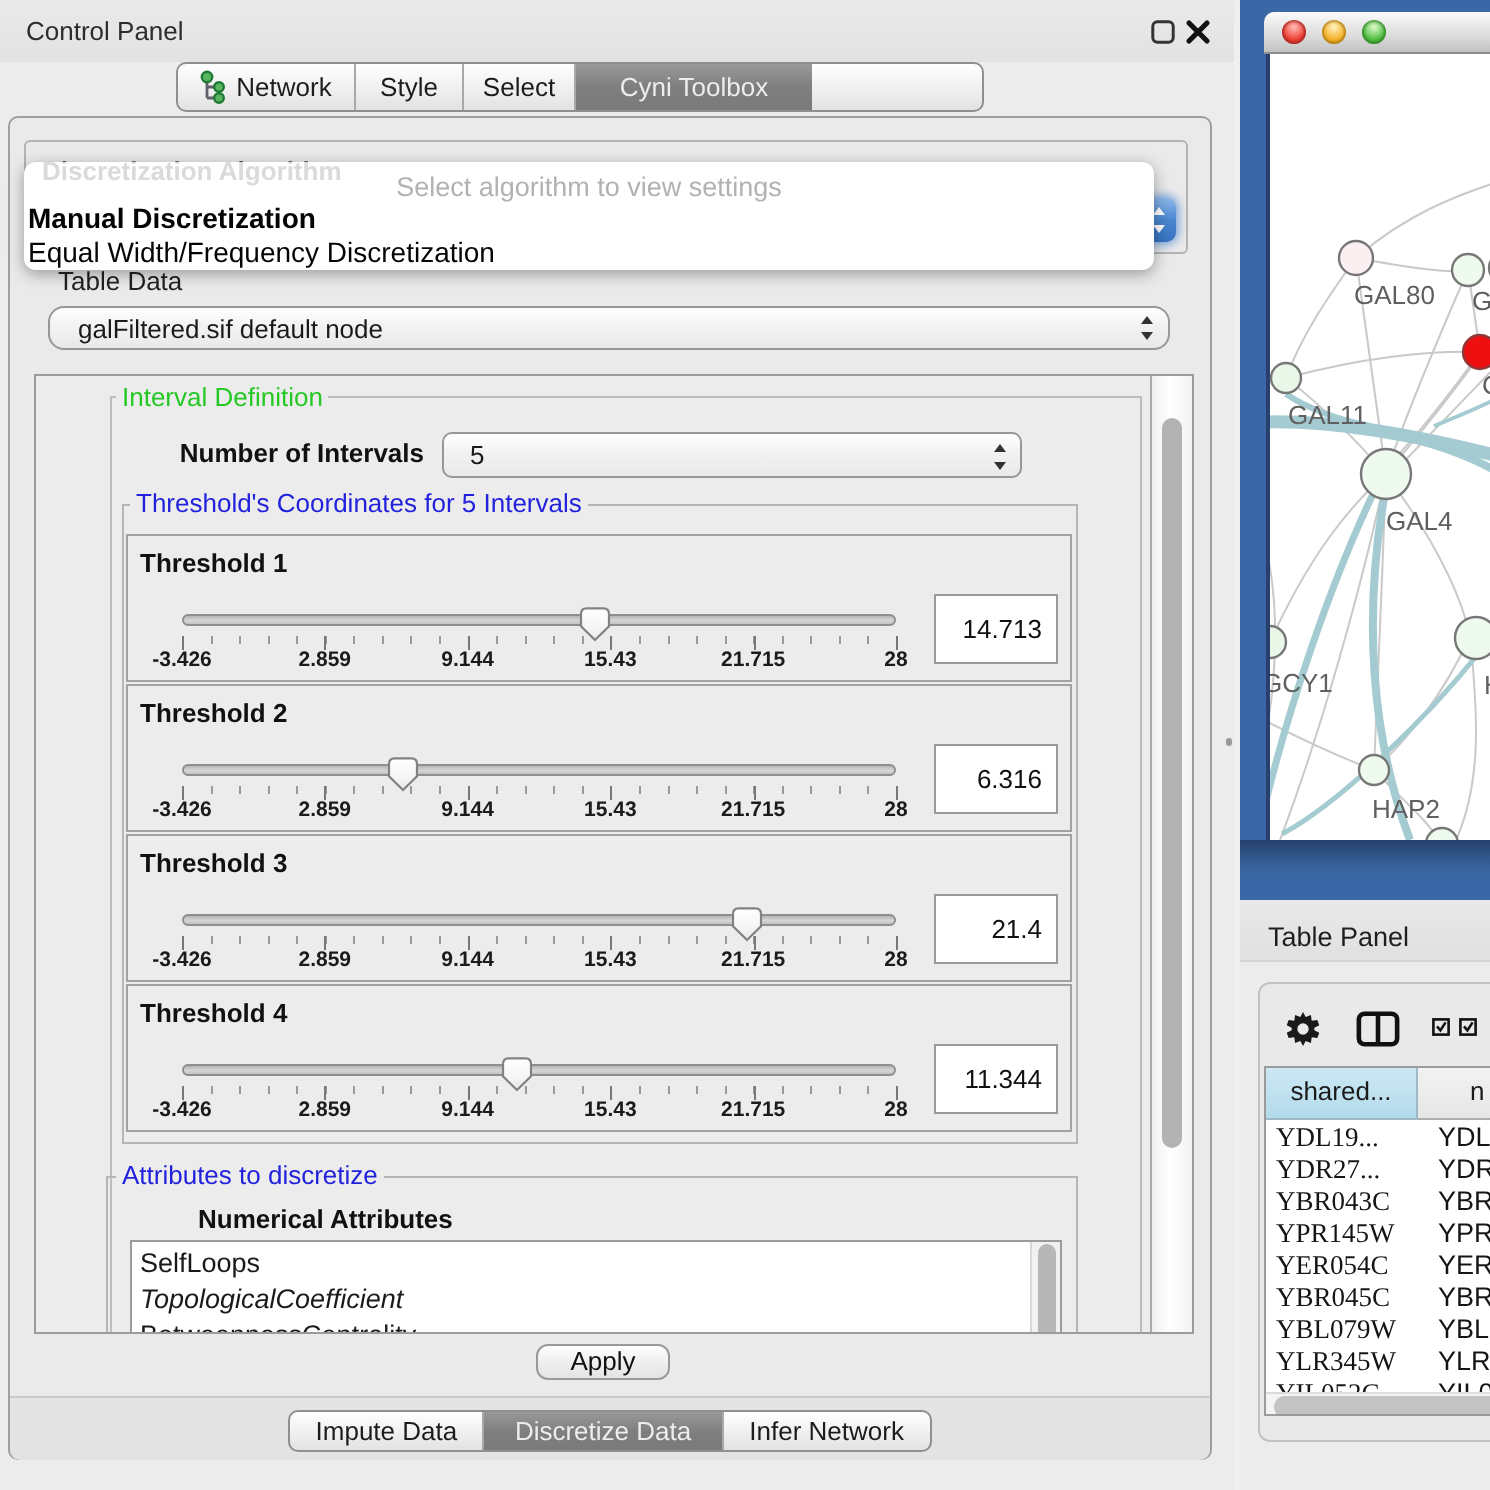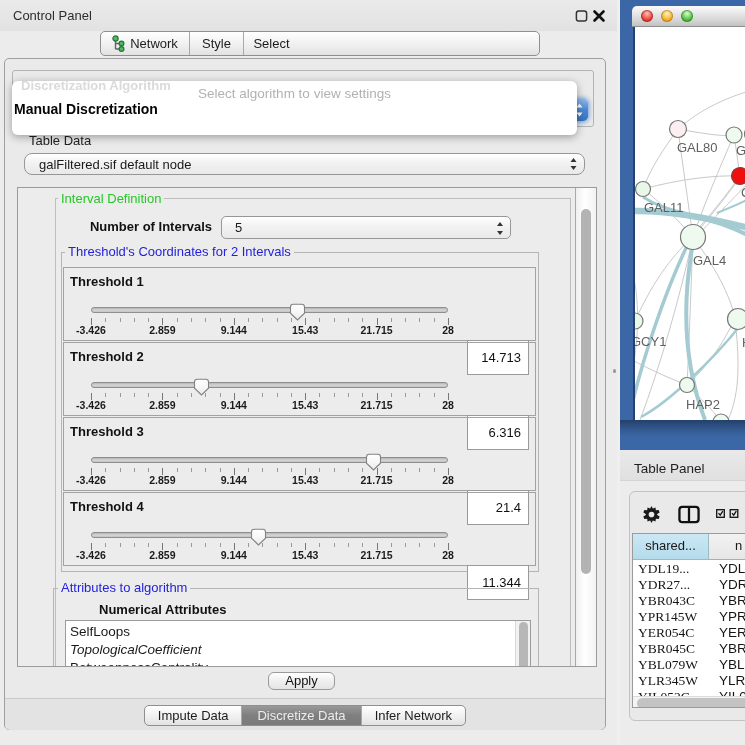--- a/index.html
+++ b/index.html
@@ -13,21 +13,21 @@
   .seg .s{display:flex;align-items:center;justify-content:center;font-size:13px;color:#1c1c1c;
        border-right:1px solid #a9a9a9;white-space:nowrap;}
   .seg .s:last-child{border-right:none;}
   .seg .sel{background:linear-gradient(#999999,#7f7f7f 50%,#7a7a7a);color:#ededed;}
   .grouplbl{position:absolute;font-size:13px;background:#ececec;padding:0 3px;line-height:14px;}
   .tbox{position:absolute;border:1px solid #a2a2a2;box-sizing:border-box;}
   .thlabel{position:absolute;left:6px;top:6px;font-weight:bold;font-size:13px;color:#111;}
   .track{position:absolute;height:6px;border-radius:3px;border:1px solid #8e8e8e;box-sizing:border-box;
          background:linear-gradient(#b5b5b5,#d6d6d6 55%,#c2c2c2);}
   .vbox{position:absolute;border:1px solid #9a9a9a;background:#ffffff;box-sizing:border-box;
-        font-size:13px;color:#111;text-align:right;display:flex;align-items:center;justify-content:flex-end;margin-top:43px;}
+        font-size:13px;color:#111;text-align:right;display:flex;align-items:center;justify-content:flex-end;}
   .ticklbl{position:absolute;font-size:10.5px;font-weight:bold;color:#1b1b1b;transform:translateX(-50%);white-space:nowrap;}
   .majort{position:absolute;width:1px;height:7px;background:#777;}
   .minor{position:absolute;height:4px;
          background:repeating-linear-gradient(90deg,#999 0px,#999 1px,transparent 1px,transparent 14.28px);}
   .thumb{position:absolute;width:17px;height:18px;}
   .rowtxt{font-size:13.5px;color:#1a1a1a;}
 </style>
 </head>
 <body>
 
@@ -36,30 +36,31 @@
   <div class="abs" style="left:0;top:0;width:617px;height:31px;background:linear-gradient(#eaeaea,#e2e2e2);">
     <div class="abs" style="left:13px;top:8px;font-size:13px;color:#2c2c2c;">Control Panel</div>
     <svg class="abs" style="left:575px;top:9px;" width="13" height="14" viewBox="0 0 14 14">
       <rect x="1.5" y="1.5" width="11" height="11" rx="2.5" fill="none" stroke="#333" stroke-width="1.6"></rect>
     </svg>
     <svg class="abs" style="left:592px;top:9px;" width="14" height="14" viewBox="0 0 14 14">
       <path d="M2.5 2.5 L11.5 11.5 M11.5 2.5 L2.5 11.5" stroke="#111" stroke-width="2.6" stroke-linecap="round"></path>
     </svg>
   </div>
 
-  <div class="seg abs" style="left:88px;top:31px;width:440px;height:25px;margin-left:12px;">
+  <div class="seg abs" style="left:88px;top:31px;width:404px;height:25px;">
     <div class="s" style="width:88px;">
       <svg width="13" height="17" viewBox="0 0 13 17" style="margin-right:5px;">
         <path d="M3.5 6 L3.5 14 M3.5 8.5 L9 8.5 M3.5 14 L9 14" stroke="#5f5f6e" stroke-width="1.4" fill="none"></path>
         <circle cx="3.5" cy="3.5" r="2.6" fill="#59b55f" stroke="#1e7a33" stroke-width="1.2"></circle>
         <circle cx="9.5" cy="8.5" r="2.4" fill="#59b55f" stroke="#1e7a33" stroke-width="1.2"></circle>
         <circle cx="9.5" cy="14" r="2.4" fill="#59b55f" stroke="#1e7a33" stroke-width="1.2"></circle>
       </svg>Network</div>
     <div class="s" style="width:53px;">Style</div>
     <div class="s" style="width:55px;">Select</div>
+    <div class="s sel" style="width:118px;">Cyni Toolbox</div>
   </div>
 
   <div class="abs" style="left:4px;top:58px;width:602px;height:672px;border:1px solid #9f9f9f;border-radius:5px;background:#eaeaea;box-sizing:border-box;"></div>
 
   <div class="abs" style="left:12px;top:70px;width:582px;height:57px;border:1px solid #b4b4b4;border-radius:3px;box-sizing:border-box;"></div>
   <div class="abs" style="left:21px;top:78px;font-size:13px;font-weight:bold;color:#3a3a3a;">Discretization Algorithm</div>
 
   <div class="abs" style="left:540px;top:99px;width:48px;height:22px;background:#fff;border:1px solid #999;border-radius:5px;box-sizing:border-box;"></div>
   <div class="abs" style="left:571px;top:99px;width:17px;height:22px;background:linear-gradient(#8cb9ea,#4a86d0 50%,#3672c0);border-radius:5px;box-shadow:0 0 4px 1.5px rgba(90,145,215,.75);">
      <svg width="17" height="22" viewBox="0 0 17 22">
@@ -83,21 +84,21 @@
 
       <div class="abs" style="left:68px;top:31px;width:126px;text-align:right;font-size:13px;font-weight:bold;color:#111;">Number of Intervals</div>
       <div class="cb abs" style="left:203px;top:28px;width:290px;height:23px;">
         <div class="abs" style="left:13px;top:3px;">5</div>
         <svg class="abs" style="right:5px;top:4px;" width="10" height="15" viewBox="0 0 10 15">
           <path d="M5 1 L8 5 L2 5 Z M5 14 L8 10 L2 10 Z" fill="#333"></path>
         </svg>
       </div>
 
       <div class="abs" style="left:43px;top:64px;width:478px;height:320px;border:1px solid #b5b5b5;box-sizing:border-box;"></div>
-      <div class="grouplbl" style="left:47px;top:57px;color:#2222dd;">Threshold's Coordinates for 2 Intervals</div>
+      <div class="grouplbl" style="left:47px;top:57px;color:#2222dd;">Threshold's Coordinates for 5 Intervals</div>
 
       <div class="tbox" style="left:45px;top:79px;width:473px;height:74px;">
         <div class="thlabel">Threshold 1</div>
         <div class="track" style="left:27px;top:39px;width:357px;"></div>
         <div class="minor" style="left:27px;top:50px;width:358px;"></div>
         <div class="majort" style="left:27.0px;top:50px;"></div>
           <div class="majort" style="left:98.4px;top:50px;"></div>
           <div class="majort" style="left:169.8px;top:50px;"></div>
           <div class="majort" style="left:241.2px;top:50px;"></div>
           <div class="majort" style="left:312.6px;top:50px;"></div>
@@ -199,39 +200,40 @@
                 <stop offset="0.55" stop-color="#f6f6f6"></stop>
                 <stop offset="1" stop-color="#e8e8e8"></stop>
           </linearGradient>
             </defs>
           <path d="M1.5 4 Q1.5 1.2 4.2 1.2 L12.8 1.2 Q15.5 1.2 15.5 4 L15.5 10.2 L8.5 17 L1.5 10.2 Z" fill="url(#tg3)" stroke="#828282" stroke-width="1.1"></path>
         </svg>
         <div class="vbox" style="left:403px;top:29px;width:62px;height:35px;padding-right:7px;">11.344</div>
       </div>
 
       <div class="abs" style="left:35px;top:400px;width:486px;height:80px;border:1px solid #b5b5b5;border-bottom:none;box-sizing:border-box;"></div>
-      <div class="grouplbl" style="left:40px;top:393px;color:#2222dd;">Attributes to algorithm</div>
+      <div class="grouplbl" style="left:40px;top:393px;color:#2222dd;">Attributes to discretize</div>
       <div class="abs" style="left:40px;top:414px;font-size:13px;font-weight:bold;color:#111;margin-left:41px;">Numerical Attributes</div>
       <div class="abs" style="left:47px;top:432px;width:466px;height:47px;background:#fff;border:1px solid #9b9b9b;box-sizing:border-box;overflow:hidden;">
         <div class="rowtxt" style="position:absolute;left:4px;top:3px;">SelfLoops</div>
         <div class="rowtxt" style="position:absolute;left:4px;top:21px;font-style:italic;">TopologicalCoefficient</div>
         <div class="rowtxt" style="position:absolute;left:4px;top:39px;">BetweennessCentrality</div>
         <div style="position:absolute;right:0;top:0;width:14px;height:46px;background:#f1f1f1;border-left:1px solid #d8d8d8;"></div>
           <div style="position:absolute;right:2px;top:1px;width:9px;height:60px;background:#b7b7b7;border-radius:5px;"></div>
       </div>
     </div>
 
     <div class="abs" style="right:0;top:0;width:21px;height:480px;background:linear-gradient(90deg,#efefef,#ffffff 45%,#f2f2f2);border-left:1px solid #a9a9a9;box-sizing:border-box;"></div>
     <div class="abs" style="right:5px;top:21px;width:10px;height:365px;background:#b3b3b3;border-radius:5px;"></div>
   </div>
 
   <div class="abs" style="left:12px;top:81px;width:565px;height:54px;background:#ffffff;border-radius:6px;box-shadow:0 2px 8px rgba(0,0,0,0.35);overflow:hidden;">
     <div class="abs" style="left:9px;top:-3px;font-size:13px;font-weight:bold;color:#dadada;">Discretization Algorithm</div>
     <div class="abs" style="left:0;top:5px;width:100%;text-align:center;font-size:13.5px;color:#b2b2b2;">Select algorithm to view settings</div>
     <div class="abs" style="left:2px;top:20px;font-size:14px;font-weight:bold;color:#050505;">Manual Discretization</div>
+    <div class="abs" style="left:2px;top:37px;font-size:14px;color:#050505;">Equal Width/Frequency Discretization</div>
   </div>
 
   <div class="abs" style="left:268px;top:672px;width:67px;height:18px;border:1px solid #9a9a9a;border-radius:6px;background:linear-gradient(#ffffff,#efefef 50%,#e4e4e4);box-sizing:border-box;text-align:center;font-size:13px;color:#111;line-height:16px;">Apply</div>
 
   <div class="abs" style="left:5px;top:698px;width:600px;height:31px;background:#e3e3e3;border-top:1px solid #c9c9c9;border-radius:0 0 5px 5px;"></div>
   <div class="seg abs" style="left:144px;top:705px;width:322px;height:21px;">
     <div class="s" style="width:97px;">Impute Data</div>
     <div class="s sel" style="width:119px;">Discretize Data</div>
     <div class="s" style="width:104px;">Infer Network</div>
   </div>

